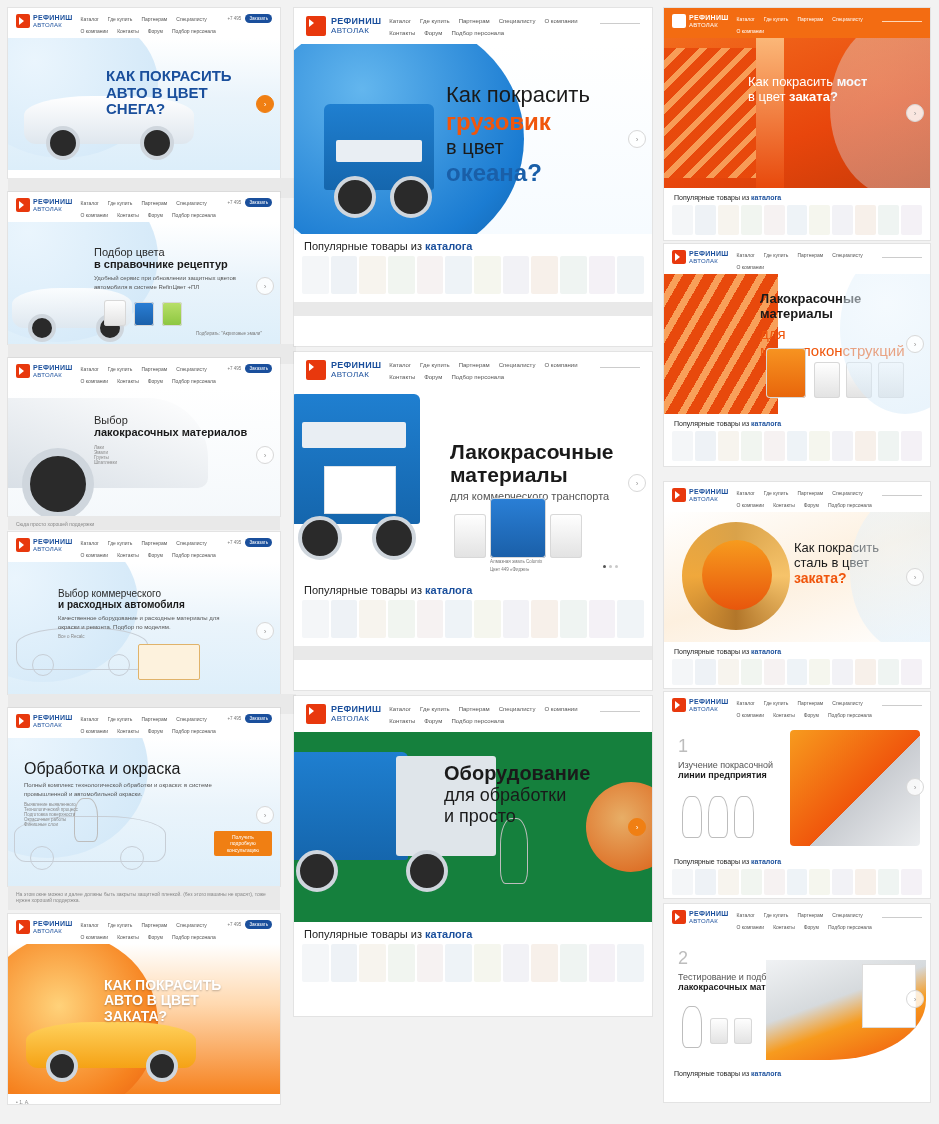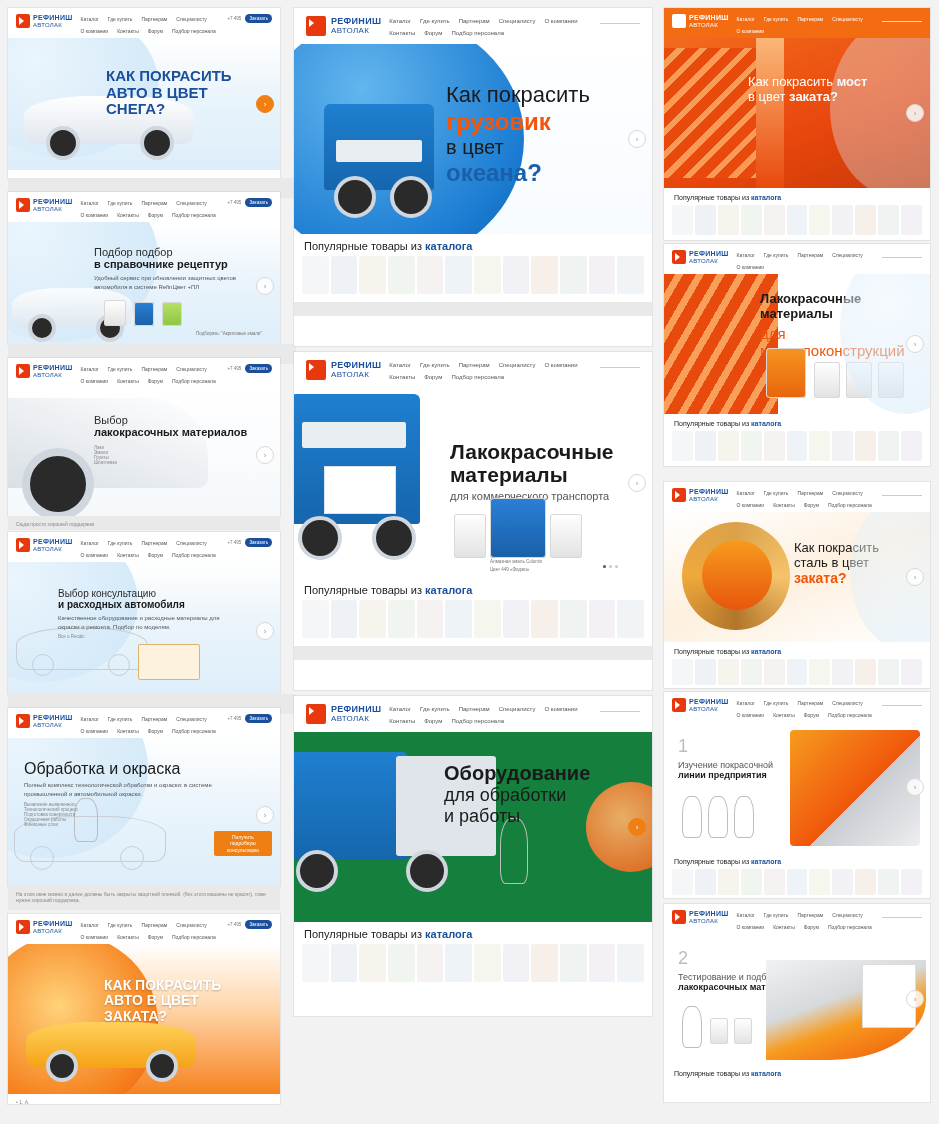--- a/index.html
+++ b/index.html
@@ -143,21 +143,21 @@
         <span class="tel">+7 495</span>
         <span class="pill">Заказать</span>
       </div>
     </div>
     <div class="hero bg-ice" style="height:128px;">
       <div class="softblob" style="left:-50px;top:-50px;width:200px;height:170px;"></div>
       <div class="car" style="left:4px;top:66px;width:120px;height:40px;opacity:.85;"></div>
       <div class="wheel" style="left:20px;top:92px;width:20px;height:20px;"></div>
       <div class="wheel" style="left:88px;top:92px;width:20px;height:20px;"></div>
       <div style="position:absolute;left:86px;top:24px;width:170px;">
-        <div style="font-size:11px;color:#2b2b2b;">Подбор подбор</div>
+        <div style="font-size:11px;color:#2b2b2b;">Подбор цвета</div>
         <div style="font-size:11px;font-weight:bold;color:#1a1a1a;">в справочнике рецептур</div>
         <div class="heroline" style="margin-top:4px;width:150px;">Удобный сервис при обновлении защитных цветов автомобиля в системе RefinЦвет +ПЛ</div>
       </div>
       <div class="can" style="left:96px;top:78px;width:22px;height:26px;"></div>
       <div class="can blue" style="left:126px;top:80px;width:20px;height:24px;"></div>
       <div class="can" style="left:154px;top:80px;width:20px;height:24px;background:linear-gradient(180deg,#b9e06a,#8cc63f);"></div>
       <div class="caption" style="position:absolute;right:18px;bottom:14px;width:70px;text-align:right;">Подбирать: "Акриловые эмали"</div>
       <div class="arrow r">›</div>
     </div>
   </div>
@@ -230,21 +230,21 @@
         <span class="tel">+7 495</span>
         <span class="pill">Заказать</span>
       </div>
     </div>
     <div class="hero bg-ice" style="height:138px;">
       <div class="softblob" style="left:-60px;top:-40px;width:190px;height:160px;"></div>
       <div class="car" style="left:8px;top:66px;width:130px;height:40px;background:none;border:1px solid #c7ced6;"></div>
       <div class="wheel" style="left:24px;top:92px;width:20px;height:20px;background:none;border:1px solid #c7ced6;"></div>
       <div class="wheel" style="left:100px;top:92px;width:20px;height:20px;background:none;border:1px solid #c7ced6;"></div>
       <div style="position:absolute;left:50px;top:26px;width:200px;">
-        <div style="font-size:10px;color:#2b2b2b;">Выбор консультацию</div>
+        <div style="font-size:10px;color:#2b2b2b;">Выбор коммерческого</div>
         <div style="font-size:10px;font-weight:bold;color:#1a1a1a;">и расходных автомобиля</div>
         <div class="heroline" style="margin-top:4px;width:170px;">Качественное оборудование и расходные материалы для окраски и ремонта. Подбор по моделям.</div>
         <div class="tinytext linkblue" style="margin-top:2px;">Все о Recalc</div>
       </div>
       <div style="position:absolute;left:130px;top:82px;width:60px;height:34px;border:1px solid #e0b36a;background:#fdf2dd;border-radius:2px;"></div>
       <div class="arrow r">›</div>
     </div>
   </div>
   <div class="gaplabel c1" style="position:absolute;top:694px;height:12px;"></div>
 
@@ -478,21 +478,21 @@
     </div>
     <div class="hero" style="height:190px;background:#15803d;">
       <div class="truck-cab" style="left:-6px;top:20px;width:120px;height:108px;"></div>
       <div style="position:absolute;left:102px;top:24px;width:100px;height:100px;background:#dfe5ea;border-radius:3px;"></div>
       <div class="wheel" style="left:2px;top:118px;width:34px;height:34px;"></div>
       <div class="wheel" style="left:112px;top:118px;width:34px;height:34px;"></div>
       <div class="person" style="left:206px;top:86px;width:26px;height:64px;"></div>
       <div style="position:absolute;left:150px;top:30px;width:200px;">
         <div style="font-size:20px;font-weight:bold;color:#1a1a1a;">Оборудование</div>
         <div style="font-size:18px;color:#1a1a1a;">для обработки</div>
-        <div style="font-size:18px;color:#1a1a1a;">и работы</div>
+        <div style="font-size:18px;color:#1a1a1a;">и просто</div>
       </div>
       <div class="bigcircle" style="right:-24px;top:50px;width:90px;height:90px;background:radial-gradient(circle at 40% 40%,#ffb36b,#f0560c);opacity:.9;"></div>
       <div class="arrow r orange" style="z-index:3;">›</div>
     </div>
     <div class="poptitle">
       <span>Популярные товары из </span><b>каталога</b>
     </div>
     <div class="prodgrid" style="grid-template-columns:repeat(12,1fr);">
       <div class="prod" style="background:#f4f6f8"></div>
       <div class="prod" style="background:#eef2f6"></div>

